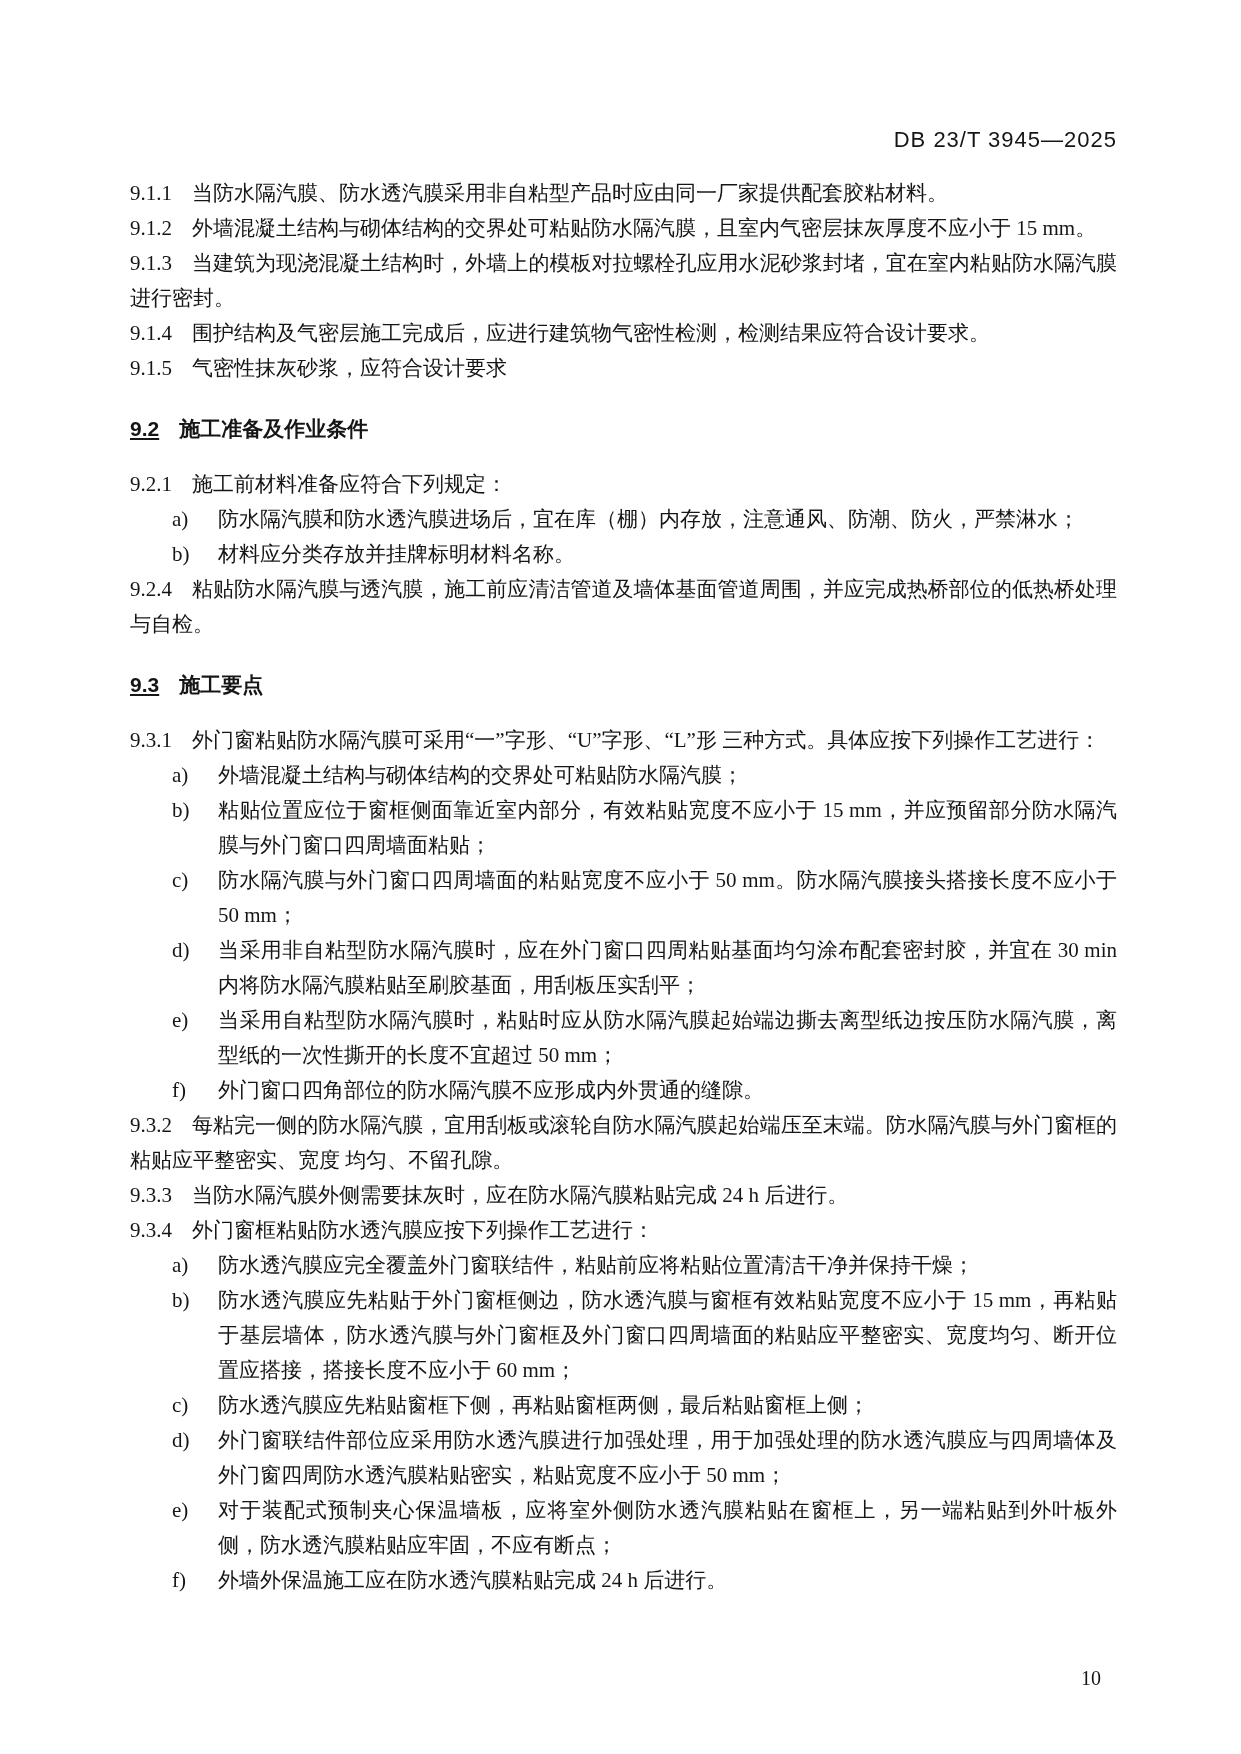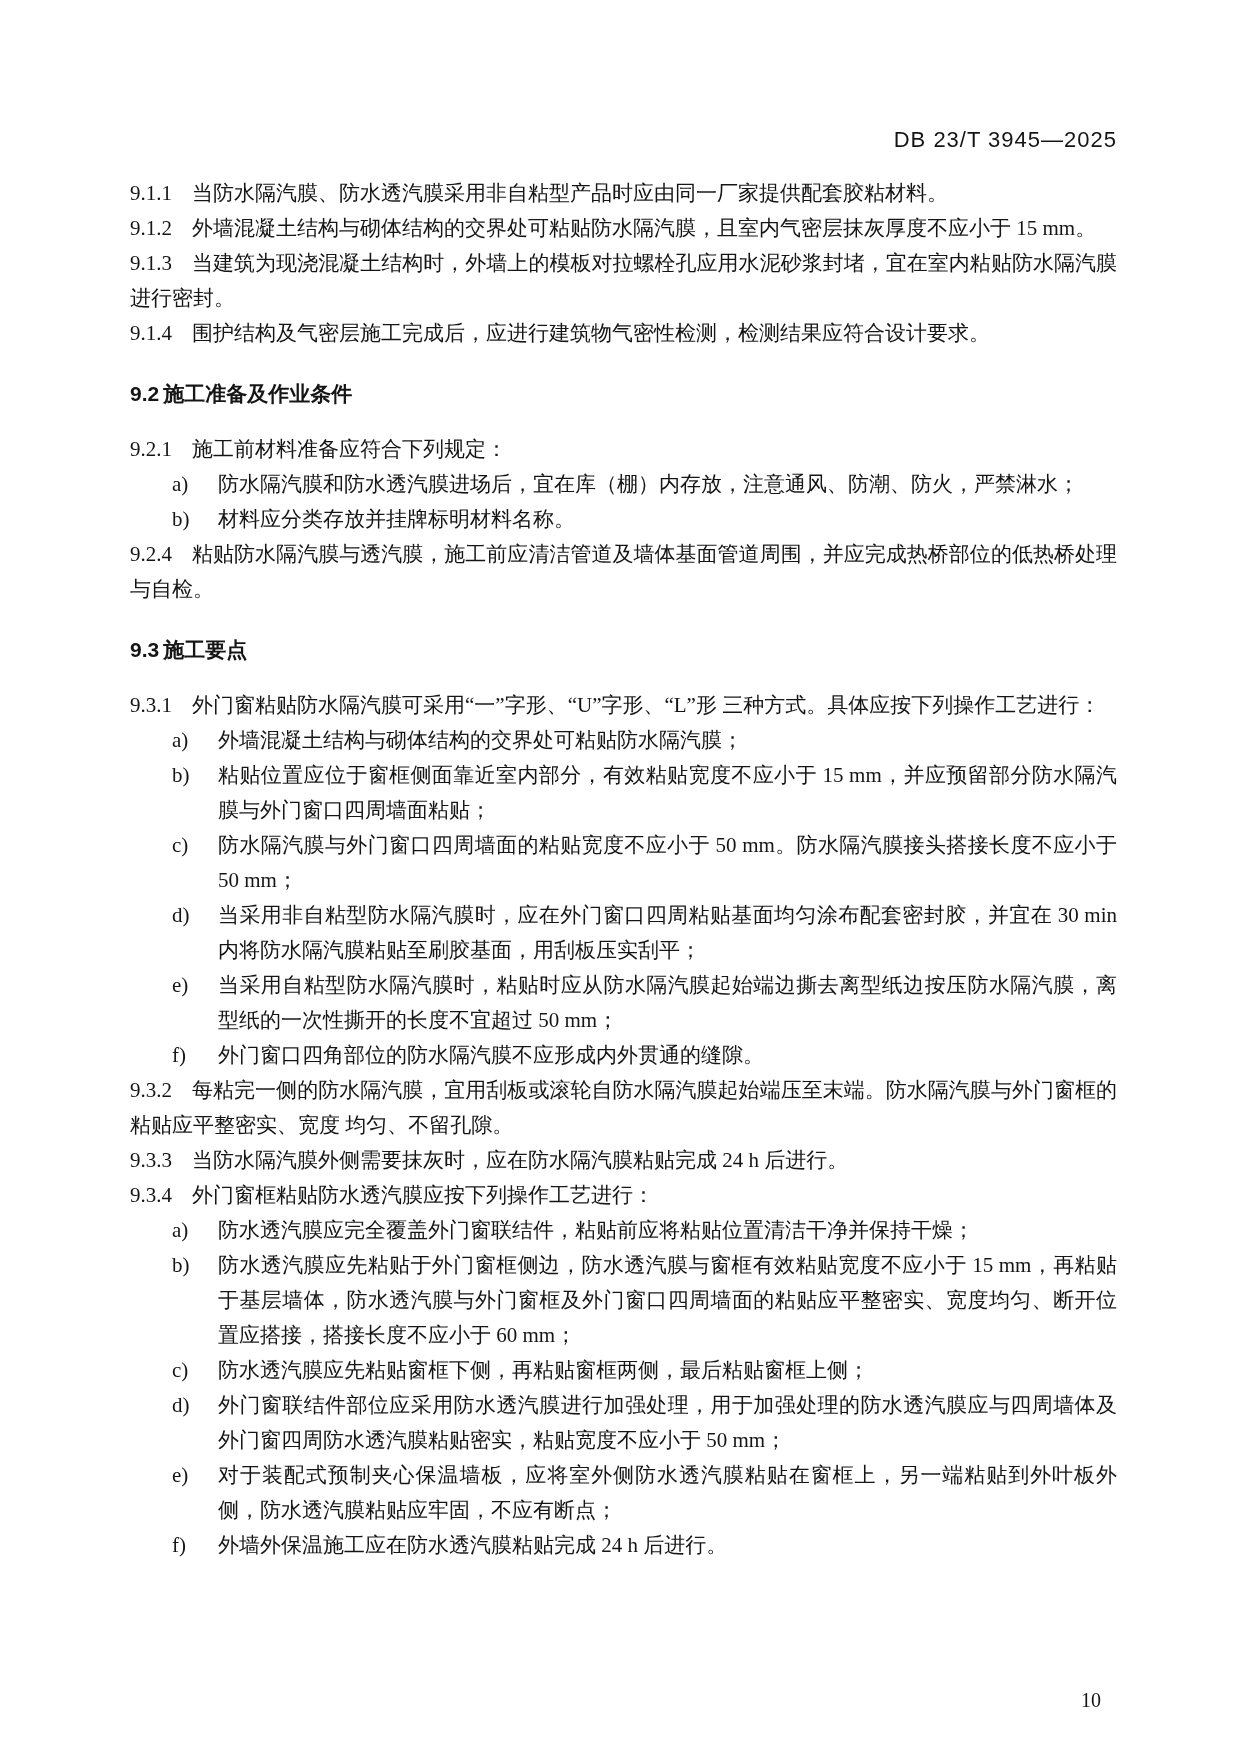--- a/index.html
+++ b/index.html
@@ -27,28 +27,28 @@
   }
   .content { text-align: justify; }
   p.clause { margin: 0; }
   p.clause .num { margin-right: 20px; white-space: nowrap; margin-top: 8px; }
   p.heading {
     font-family: "Liberation Sans", "DejaVu Sans", sans-serif;
     font-weight: bold;
     font-size: 21px;
     margin: 25px 0 21px 0;
   }
-  p.heading .num { margin-right: 4px; }
+  p.heading .num { margin-right: 20px; text-decoration: underline; }
   .item { display: flex; padding-left: 42px; }
   .item .label { flex: 0 0 46px; }
   .item .itext { flex: 1; text-align: justify; }
   .page-number {
     position: absolute;
     right: 140px;
-    bottom: 42px;
+    bottom: 64px;
     font-size: 20px;
     line-height: 24px;
   }
 </style>
 </head>
 <body>
 
 <div class="page">
 
   <div class="doc-header">DB 23/T 3945—2025</div>
@@ -56,20 +56,21 @@
   <div class="content">
 
     <p class="clause"><span class="num">9.1.1</span><span class="txt">当防水隔汽膜、防水透汽膜采用非自粘型产品时应由同一厂家提供配套胶粘材料。</span></p>
 
     <p class="clause"><span class="num">9.1.2</span><span class="txt">外墙混凝土结构与砌体结构的交界处可粘贴防水隔汽膜，且室内气密层抹灰厚度不应小于 15 mm。</span></p>
 
     <p class="clause"><span class="num">9.1.3</span><span class="txt">当建筑为现浇混凝土结构时，外墙上的模板对拉螺栓孔应用水泥砂浆封堵，宜在室内粘贴防水隔汽膜进行密封。</span></p>
 
     <p class="clause"><span class="num">9.1.4</span><span class="txt">围护结构及气密层施工完成后，应进行建筑物气密性检测，检测结果应符合设计要求。</span></p>
 
+    <p class="clause"><span class="num">9.1.5</span><span class="txt">气密性抹灰砂浆，应符合设计要求</span></p>
 
     <p class="heading"><span class="num">9.2</span><span class="txt">施工准备及作业条件</span></p>
 
     <p class="clause"><span class="num">9.2.1</span><span class="txt">施工前材料准备应符合下列规定：</span></p>
 
     <div class="item">
         <span class="label">a)</span>
         <span class="itext">防水隔汽膜和防水透汽膜进场后，宜在库（棚）内存放，注意通风、防潮、防火，严禁淋水；</span>
       </div>
 

